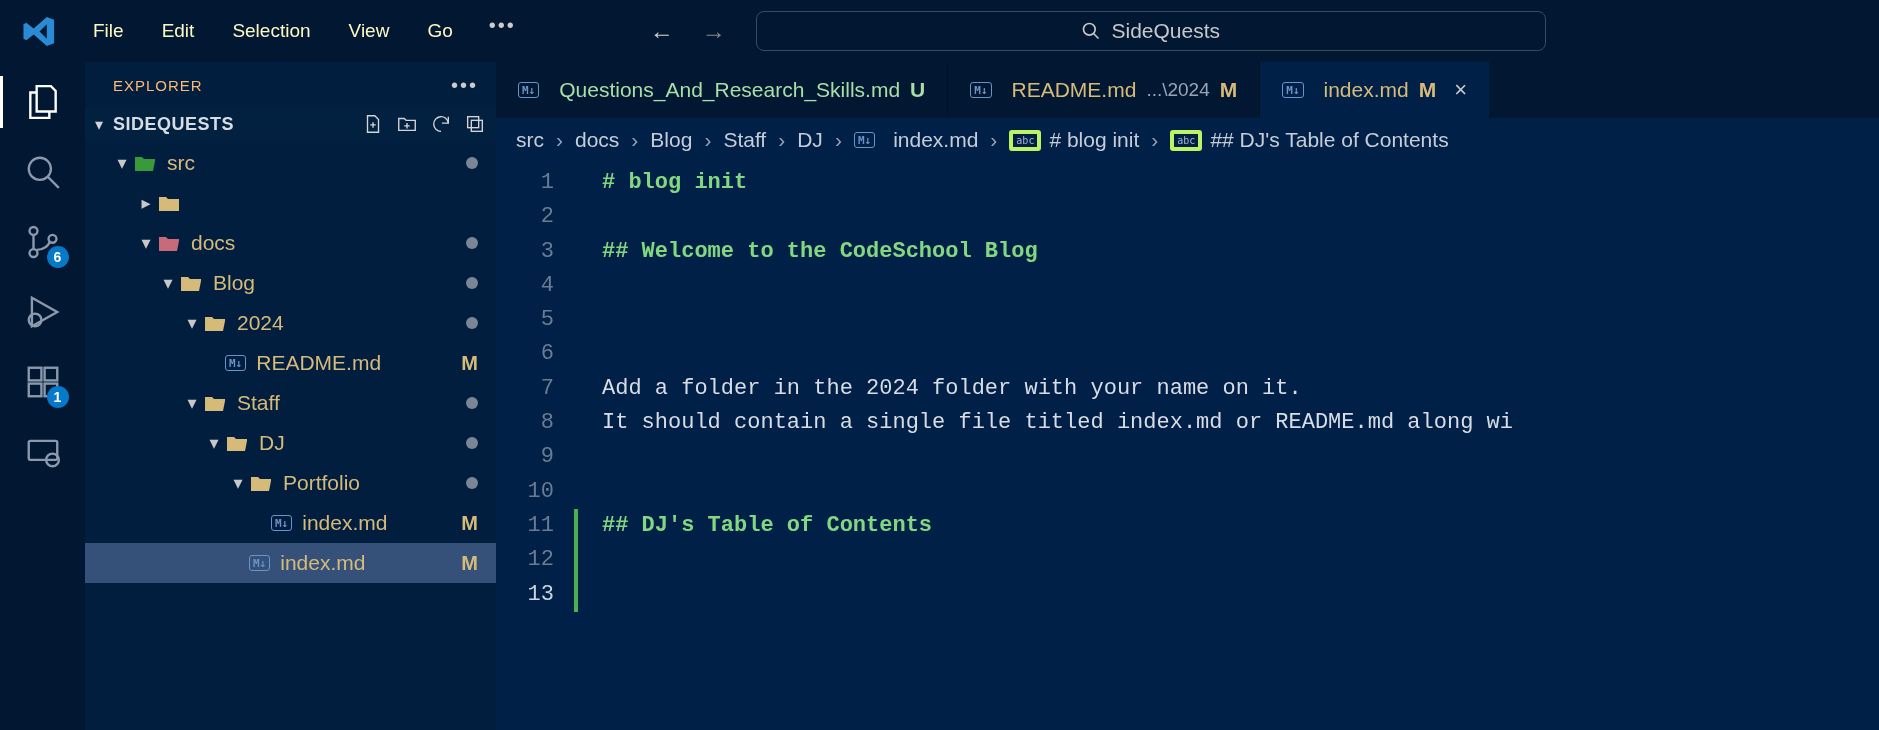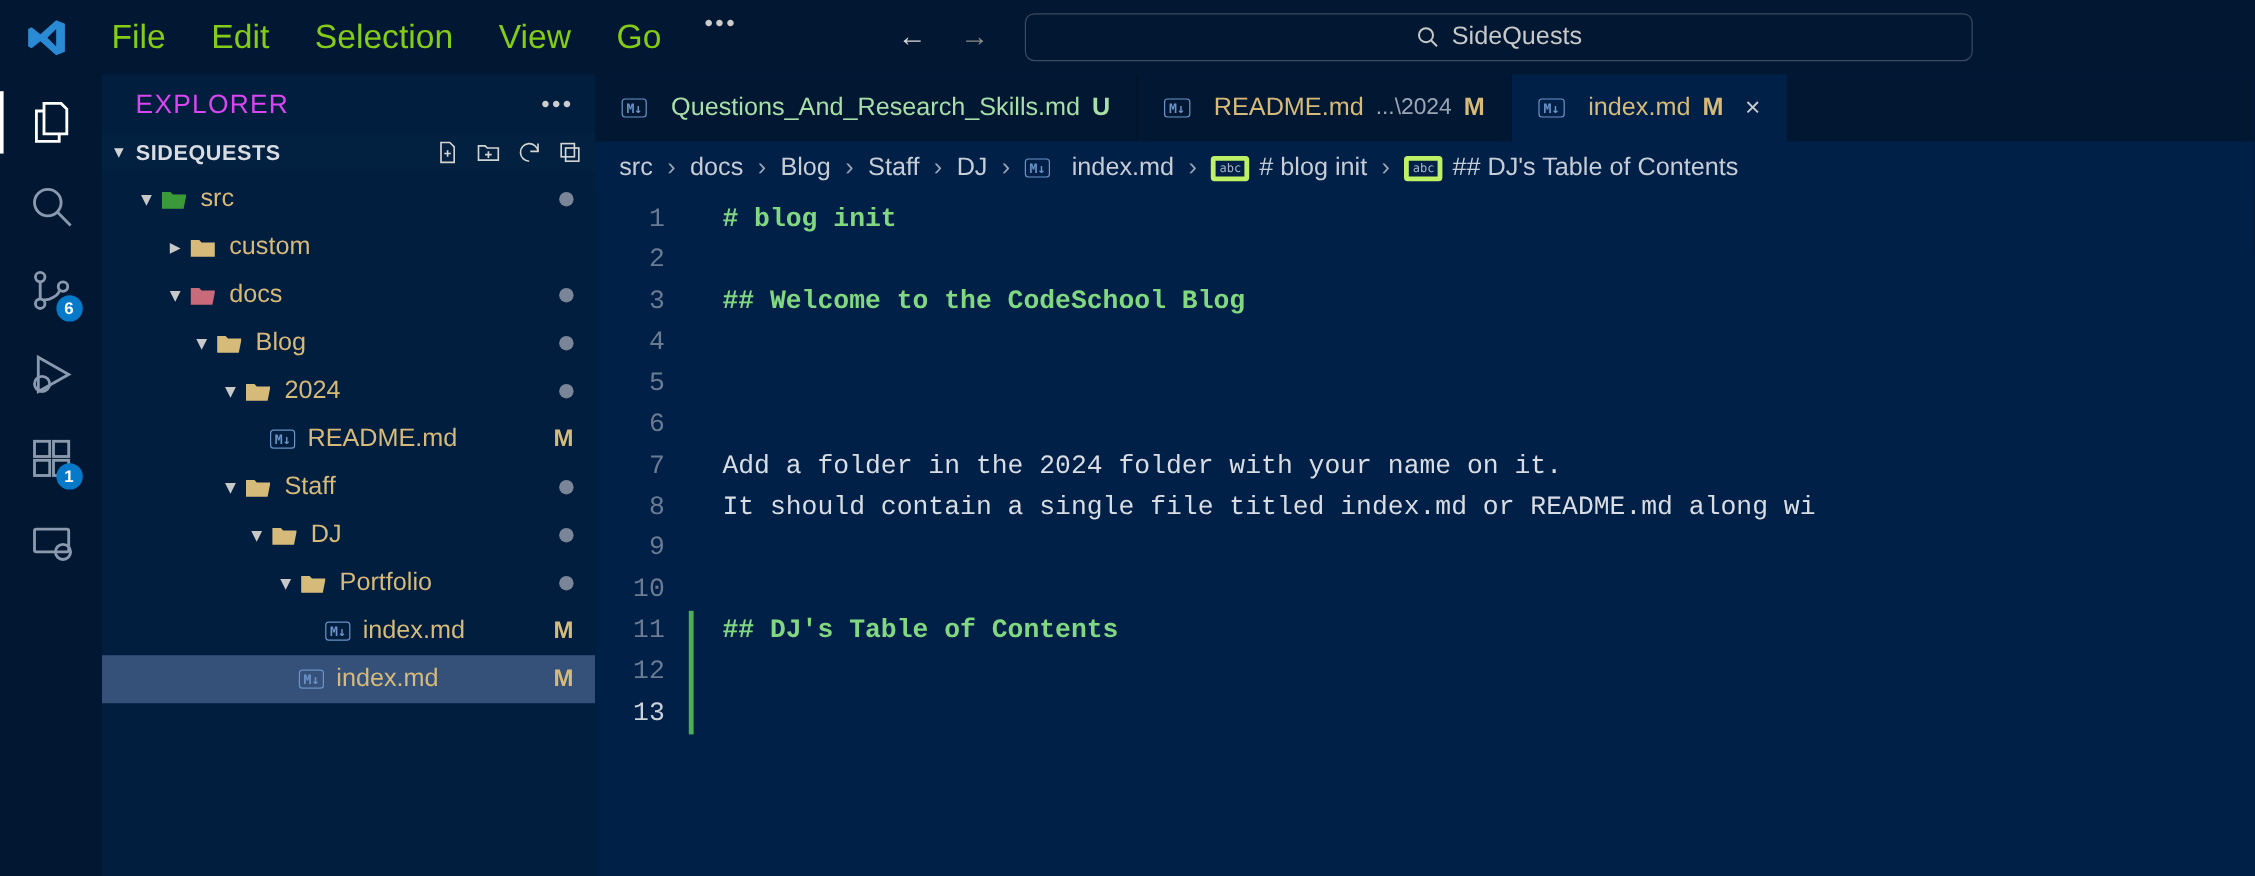--- a/index.html
+++ b/index.html
@@ -23,22 +23,22 @@
   background: #021832;
 }
 .vscode-logo {
   width: 35px;
   height: 35px;
   margin: 0 20px 0 12px;
 }
 .menu-items { display: flex; gap: 6px; }
 .menu-item {
   padding: 6px 16px;
-  font-size: 28px;
-  color: #84cc16;
+  font-size: 19px;
+  color: #fef9c3;
   cursor: pointer;
   border-radius: 4px;
 }
 .menu-ellipsis { color: #cccccc; font-size: 20px; padding: 0 14px; letter-spacing: 2px; }
 .nav-arrows { display: flex; gap: 28px; margin-left: 120px; align-items:center; }
 .nav-arrow { font-size: 24px; color: #8a8a8a; cursor: pointer; }
 .nav-arrow.active { color: #d4d4d4; }
 .command-center {
   flex: 0 0 790px;
   margin-left: 30px;
@@ -110,21 +110,21 @@
   display: flex;
   flex-direction: column;
   overflow: hidden;
 }
 .sidebar-title-row {
   display: flex;
   align-items: center;
   justify-content: space-between;
   padding: 12px 18px 10px 28px;
 }
-.sidebar-title { font-size: 22px; color: #d946ef; letter-spacing: 1px; }
+.sidebar-title { font-size: 15px; color: #fdba74; letter-spacing: 1px; }
 .sidebar-title-actions { font-size: 20px; color: #cccccc; letter-spacing: 2px; cursor: pointer; }
 
 .section-header {
   display: flex;
   align-items: center;
   padding: 6px 10px 6px 6px;
   background: #02203f;
   gap: 6px;
 }
 .section-chevron { font-size:16px; color:#d4d4d4; padding: 0 4px; }
@@ -339,21 +339,20 @@
           <span class="tree-label">src</span>
           <span class="dot-status"></span>
         </div>
         <div class="tree-row ind-1">
           <span class="chev">▸</span>
           <span class="folder-icon">
             <svg viewBox="0 0 24 20">
               <path fill="#d6ba7a" d="M2 4h7l2 2h11v12H2z"></path>
             </svg>
           </span>
-          <span class="tree-label">custom</span>
         </div>
         <div class="tree-row ind-1">
           <span class="chev">▾</span>
           <span class="folder-icon">
             <svg viewBox="0 0 24 20">
               <path fill="#c96a7a" d="M2 4h7l2 2h11v2H4l-2 10V4zM4 8h18l-2 10H2l2-10z"></path>
             </svg>
           </span>
           <span class="tree-label">docs</span>
           <span class="dot-status"></span>

